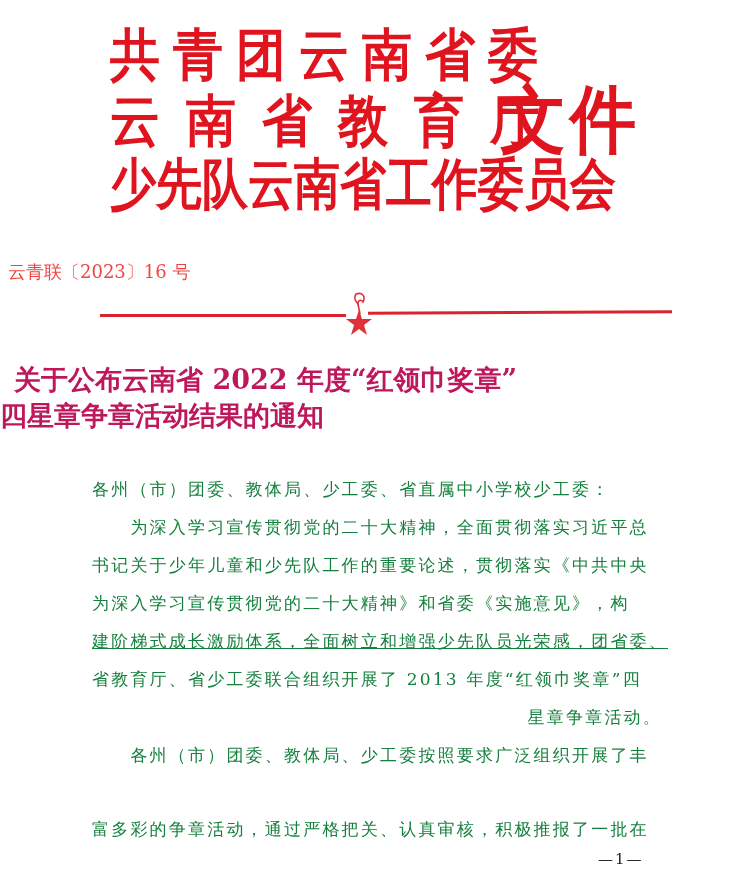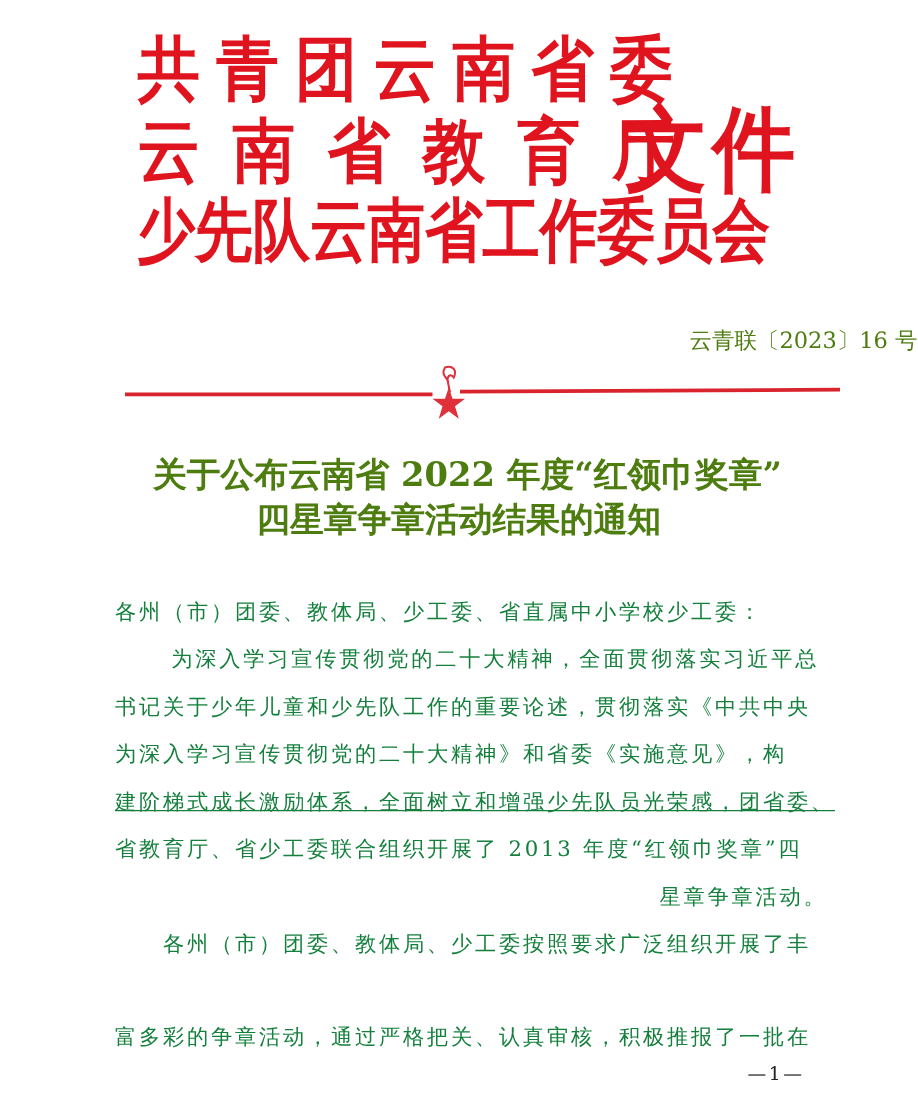--- a/index.html
+++ b/index.html
@@ -55,23 +55,23 @@
       top: 148px;
       font-size: 46px;
       letter-spacing: 0px;
       transform: scaleY(1.2);
     }
     .doc-number {
       position: absolute;
       left: 0;
       width: 734px;
       top: 260px;
-      text-align: right;
+      text-align: left;
       font-size: 18px;
-      color: #4d7c0f;
+      color: #ef4444;
       padding-left: 8px;
       box-sizing: border-box;
     }
     .red-rule {
       position: absolute;
       height: 3px;
       background: #d9232d;
     }
     .rule-left { left: 100px; top: 314px; width: 246px; }
     .rule-right { left: 368px; top: 311px; width: 304px; transform: rotate(-0.3deg); }
@@ -79,24 +79,23 @@
       position: absolute;
       left: 344px;
       top: 290px;
       width: 30px;
       height: 50px;
     }
     .title {
       position: absolute;
       left: 0;
       width: 734px;
-      text-align: center;
       font-family: "DejaVu Serif", "Liberation Serif", serif;
       font-weight: bold;
-      color: #4d7c0f;
+      color: #be185d;
       white-space: nowrap;
     }
     .title1 { top: 362px; font-size: 27px; padding-left: 14px; box-sizing: border-box; }
     .title2 { top: 398px; font-size: 27px; padding-left: 0; box-sizing: border-box; }
     .body-text {
       position: absolute;
       left: 92px;
       width: 570px;
       font-size: 17px;
       color: #15803d;
@@ -134,21 +133,21 @@
       <path d="M14 14 L 16 24" stroke="#e0303a" stroke-width="1.6"></path>
 
       <polygon points="15,20 18,29 28,29 20,35 23,45 15,39 7,45 10,35 2,29 12,29" fill="#e0303a"></polygon>
     </svg>
   </div>
 
   <div class="title title1">关于公布云南省 2022 年度“红领巾奖章”</div>
   <div class="title title2">四星章争章活动结果的通知</div>
 
   <div class="body-text" style="top:478px;">各州（市）团委、教体局、少工委、省直属中小学校少工委：</div>
-  <div class="body-text" style="top:516px;text-align:center;">　　为深入学习宣传贯彻党的二十大精神，全面贯彻落实习近平总</div>
+  <div class="body-text" style="top:516px;">　　为深入学习宣传贯彻党的二十大精神，全面贯彻落实习近平总</div>
   <div class="body-text" style="top:554px;">书记关于少年儿童和少先队工作的重要论述，贯彻落实《中共中央</div>
   <div class="body-text" style="top:592px;">为深入学习宣传贯彻党的二十大精神》和省委《实施意见》，构</div>
   <div class="body-text" style="top:630px;text-decoration:underline;">建阶梯式成长激励体系，全面树立和增强少先队员光荣感，团省委、</div>
   <div class="body-text" style="top:668px;">省教育厅、省少工委联合组织开展了 2013 年度“红领巾奖章”四</div>
   <div class="body-text" style="top:706px;text-align:right;">星章争章活动。</div>
   <div class="body-text" style="top:744px;">　　各州（市）团委、教体局、少工委按照要求广泛组织开展了丰</div>
   <div class="body-text" style="top:818px;">富多彩的争章活动，通过严格把关、认真审核，积极推报了一批在</div>
 
   <div class="pageno">—1—</div>
 </div>

